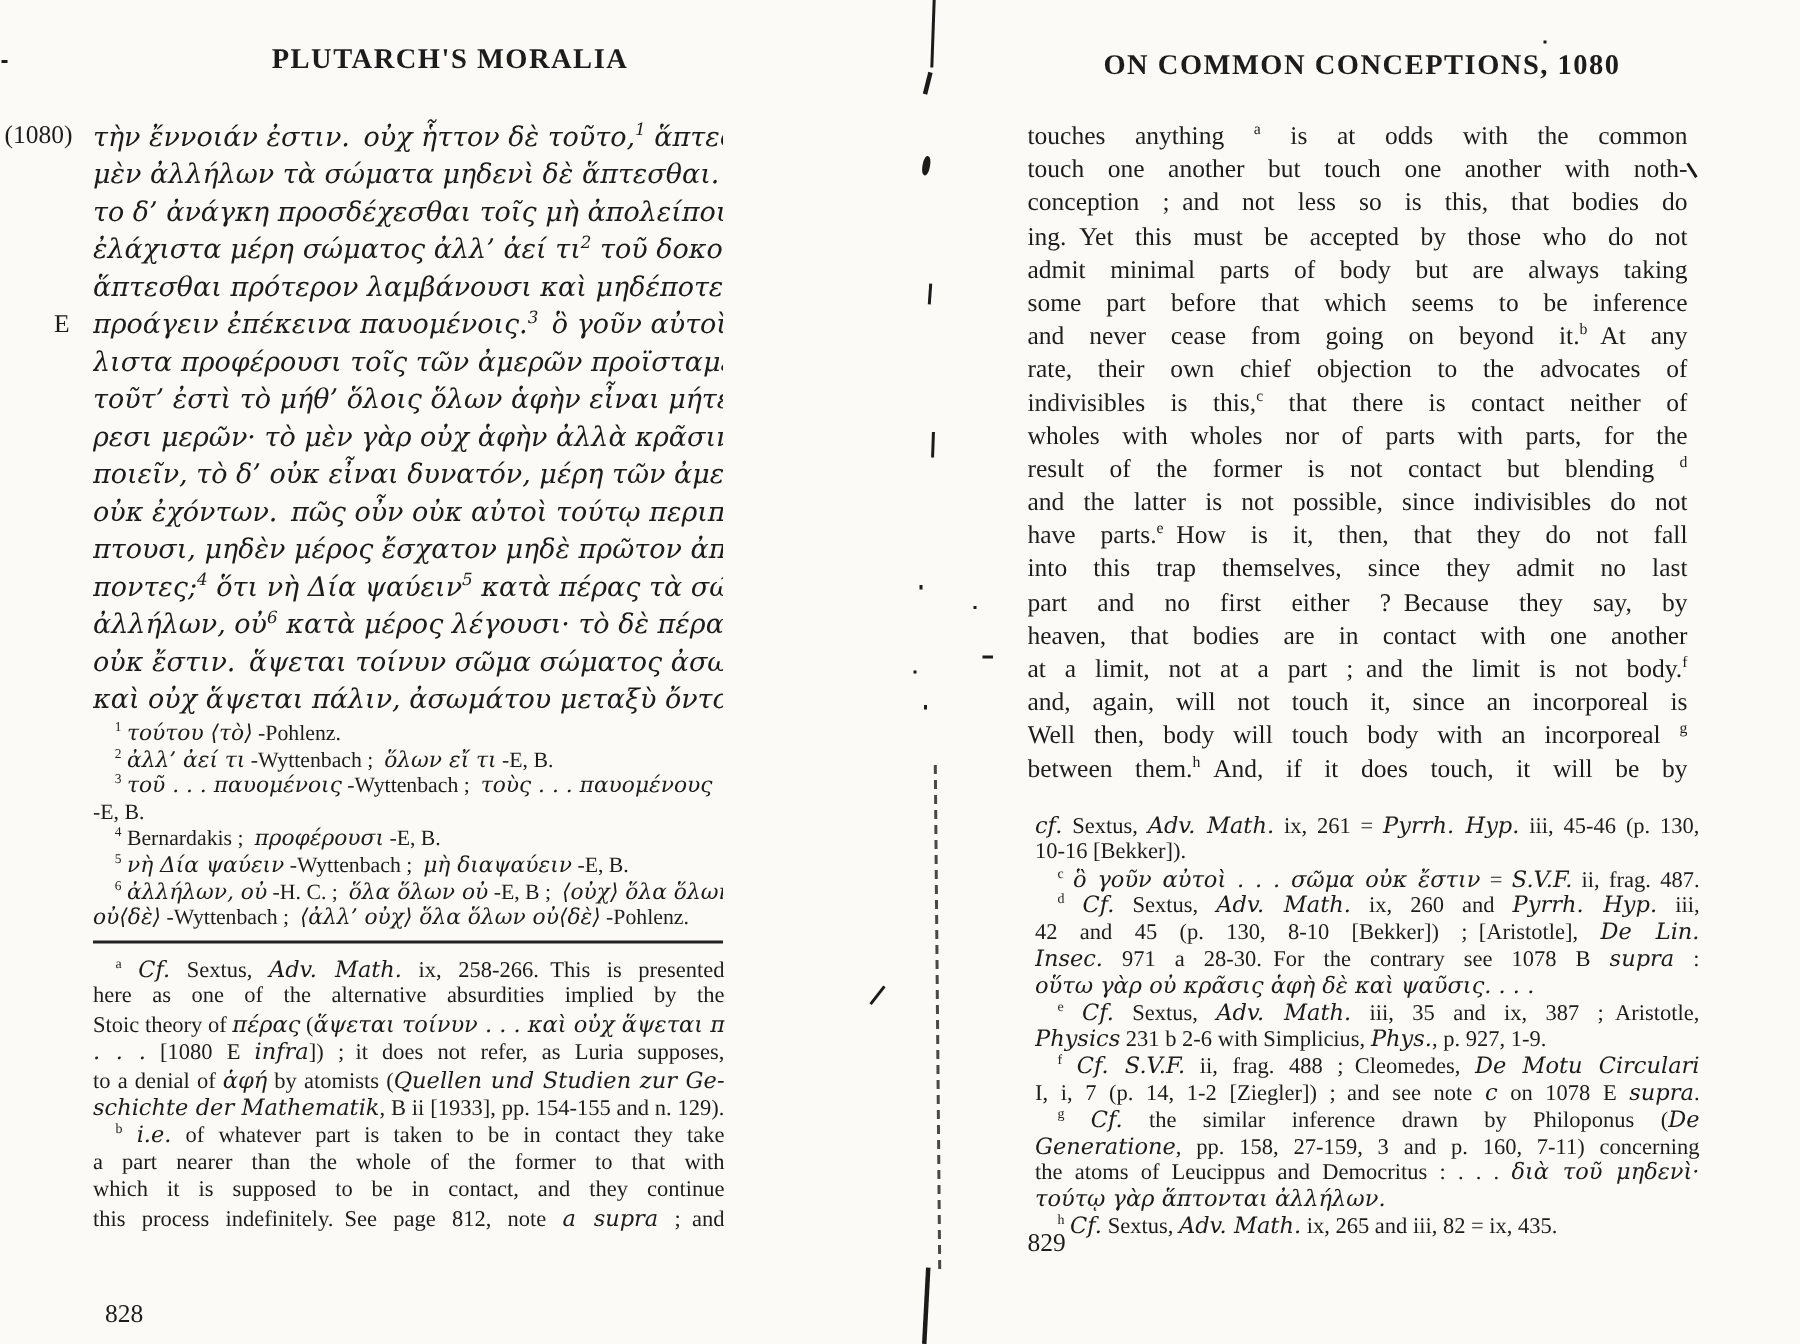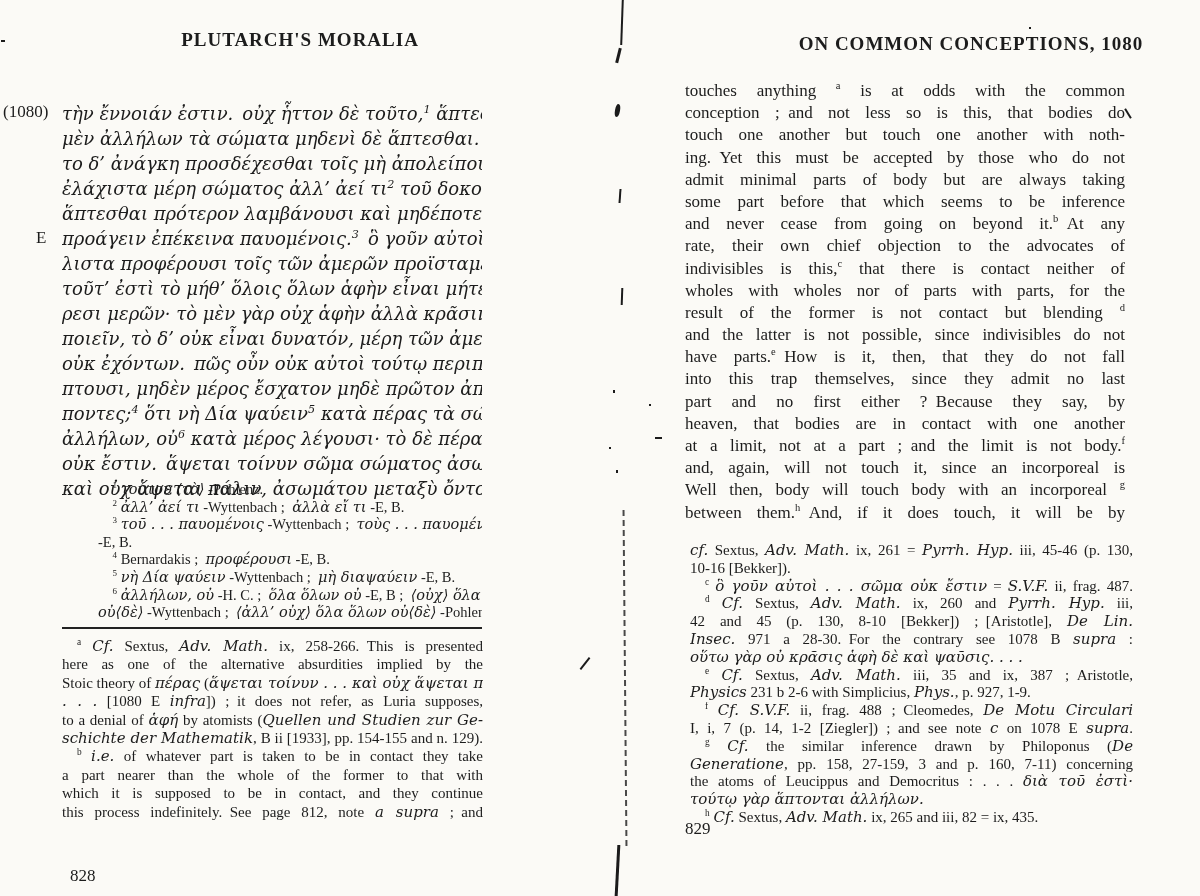--- a/index.html
+++ b/index.html
@@ -5,35 +5,35 @@
   html,body{margin:0;padding:0;}
   body{
     width:1200px;height:896px;position:relative;overflow:hidden;
     background:#fbfaf6;color:#1c1c1c;
     font-family:"Liberation Serif","DejaVu Serif",serif;
   }
   .sheet{position:absolute;inset:0;}
   
   .running-head{position:absolute;font-size:19px;letter-spacing:1px;white-space:nowrap;text-align:center;font-weight:600;}
   .head-left{left:90px;width:420px;top:29px;}
-  .head-right{left:751px;width:440px;top:33px;}
+  .head-right{left:688px;width:440px;top:33px;}
   
-  .greek-block{position:absolute;left:62px;top:79px;width:420px;margin-top:22px;}
+  .greek-block{position:absolute;left:62px;top:79px;width:420px;}
   .gline{
     font-size:18px;line-height:25px;height:25px;white-space:nowrap;overflow:hidden;
     font-style:italic;font-family:"DejaVu Serif","Liberation Serif",serif;
     text-align:justify;text-align-last:justify;
   }
   .marg{position:absolute;font-style:normal;font-family:"Liberation Serif",serif;}
   .marg-ref{left:-59px;top:1px;font-size:17px;}
   .marg-letter{left:-26px;top:127px;font-size:17px;letter-spacing:1px;}
   .apparatus{position:absolute;left:62px;top:481px;width:420px;}
   .aline{
     font-size:14.5px;line-height:17.6px;height:17.6px;white-space:nowrap;overflow:hidden;
-    text-align:justify;text-align-last:left;margin-left:36px;
+    text-align:justify;text-align-last:left;
   }
   .aline i,.fline i,.rline i{font-family:"DejaVu Serif","Liberation Serif",serif;}
   .fnrule{position:absolute;left:62px;top:627px;width:420px;height:2px;background:#222;}
   .footnotes-left{position:absolute;left:62px;top:637px;width:421px;}
   .fline{
     font-size:15px;line-height:18.4px;height:18.4px;white-space:nowrap;overflow:hidden;
     text-align:justify;text-align-last:justify;
   }
   
   .body-right{position:absolute;left:685px;top:80px;width:440px;}
@@ -113,21 +113,21 @@
         <div class="gline">πτουσι, μηδὲν μέρος ἔσχατον μηδὲ πρῶτον ἀπολεί-</div>
         <div class="gline">ποντες;<sup>4</sup> ὅτι νὴ Δία ψαύειν<sup>5</sup> κατὰ πέρας τὰ σώματ’</div>
         <div class="gline">ἀλλήλων, οὐ<sup>6</sup> κατὰ μέρος λέγουσι· τὸ δὲ πέρας σῶμα</div>
         <div class="gline">οὐκ ἔστιν. ἅψεται τοίνυν σῶμα σώματος ἀσωμάτῳ</div>
         <div class="gline">καὶ οὐχ ἅψεται πάλιν, ἀσωμάτου μεταξὺ ὄντος. εἰ</div>
       </div>
   </div>
 
   <div class="apparatus">
       <div class="aline nj"> <sup>1</sup> <i>τούτου ⟨τὸ⟩</i> -Pohlenz.</div>
-      <div class="aline nj"> <sup>2</sup> <i>ἀλλ’ ἀεί τι</i> -Wyttenbach ; <i>ἀλλὰ εἴ τι</i> -E, B.</div>
+      <div class="aline nj"> <sup>2</sup> <i>ἀλλ’ ἀεί τι</i> -Wyttenbach ; <i>ὅλων εἴ τι</i> -E, B.</div>
       <div class="aline"> <sup>3</sup> <i>τοῦ . . . παυομένοις</i> -Wyttenbach ; <i>τοὺς . . . παυομένους</i></div>
       <div class="aline nj">-E, B.</div>
       <div class="aline nj"> <sup>4</sup> Bernardakis ; <i>προφέρουσι</i> -E, B.</div>
       <div class="aline nj"> <sup>5</sup> <i>νὴ Δία ψαύειν</i> -Wyttenbach ; <i>μὴ διαψαύειν</i> -E, B.</div>
       <div class="aline"> <sup>6</sup> <i>ἀλλήλων, οὐ</i> -H. C. ; <i>ὅλα ὅλων οὐ</i> -E, B ; <i>⟨οὐχ⟩ ὅλα ὅλων</i></div>
       <div class="aline nj"><i>οὐ⟨δὲ⟩</i> -Wyttenbach ; <i>⟨ἀλλ’ οὐχ⟩ ὅλα ὅλων οὐ⟨δὲ⟩</i> -Pohlenz.</div>
     </div>
 
   <div class="fnrule"></div>
 
@@ -143,22 +143,22 @@
       <div class="fline">which it is supposed to be in contact, and they continue</div>
       <div class="fline">this process indefinitely. See page 812, note <i>a supra</i> ; and</div>
     </div>
 
   <div class="pagenum pn-left">828</div>
 
   <div class="running-head head-right">ON COMMON CONCEPTIONS, 1080</div>
 
   <div class="body-right">
       <div class="bline">touches anything <sup>a</sup> is at odds with the common</div>
+      <div class="bline">touch one another but touch one another with noth-</div>
       <div class="bline">conception ; and not less so is this, that bodies do</div>
-      <div class="bline">touch one another but touch one another with noth-</div>
       <div class="bline">ing. Yet this must be accepted by those who do not</div>
       <div class="bline">admit minimal parts of body but are always taking</div>
       <div class="bline">some part before that which seems to be inference</div>
       <div class="bline">and never cease from going on beyond it.<sup>b</sup> At any</div>
       <div class="bline">rate, their own chief objection to the advocates of</div>
       <div class="bline">indivisibles is this,<sup>c</sup> that there is contact neither of</div>
       <div class="bline">wholes with wholes nor of parts with parts, for the</div>
       <div class="bline">result of the former is not contact but blending <sup>d</sup></div>
       <div class="bline">and the latter is not possible, since indivisibles do not</div>
       <div class="bline">have parts.<sup>e</sup> How is it, then, that they do not fall</div>
@@ -178,20 +178,20 @@
       <div class="rline"> <sup>d</sup> <i>Cf.</i> Sextus, <i>Adv. Math.</i> ix, 260 and <i>Pyrrh. Hyp.</i> iii,</div>
       <div class="rline">42 and 45 (p. 130, 8-10 [Bekker]) ; [Aristotle], <i>De Lin.</i></div>
       <div class="rline"><i>Insec.</i> 971 a 28-30. For the contrary see 1078 B <i>supra</i> :</div>
       <div class="rline nj"><i>οὕτω γὰρ οὐ κρᾶσις ἁφὴ δὲ καὶ ψαῦσις. . . .</i></div>
       <div class="rline"> <sup>e</sup> <i>Cf.</i> Sextus, <i>Adv. Math.</i> iii, 35 and ix, 387 ; Aristotle,</div>
       <div class="rline nj"><i>Physics</i> 231 b 2-6 with Simplicius, <i>Phys.</i>, p. 927, 1-9.</div>
       <div class="rline"> <sup>f</sup> <i>Cf. S.V.F.</i> ii, frag. 488 ; Cleomedes, <i>De Motu Circulari</i></div>
       <div class="rline">I, i, 7 (p. 14, 1-2 [Ziegler]) ; and see note <i>c</i> on 1078 E <i>supra</i>.</div>
       <div class="rline"> <sup>g</sup> <i>Cf.</i> the similar inference drawn by Philoponus (<i>De</i></div>
       <div class="rline"><i>Generatione</i>, pp. 158, 27-159, 3 and p. 160, 7-11) concerning</div>
-      <div class="rline">the atoms of Leucippus and Democritus : . . . <i>διὰ τοῦ ἐστὶ·</i></div>
+      <div class="rline">the atoms of Leucippus and Democritus : . . . <i>διὰ τοῦ μηδενὶ·</i></div>
       <div class="rline nj"><i>τούτῳ γὰρ ἅπτονται ἀλλήλων.</i></div>
       <div class="rline nj"> <sup>h</sup> <i>Cf.</i> Sextus, <i>Adv. Math.</i> ix, 265 and iii, 82 = ix, 435.</div>
     </div>
 
   <div class="pagenum pn-right">829</div>
 
 </div>
 
 </body></html>

